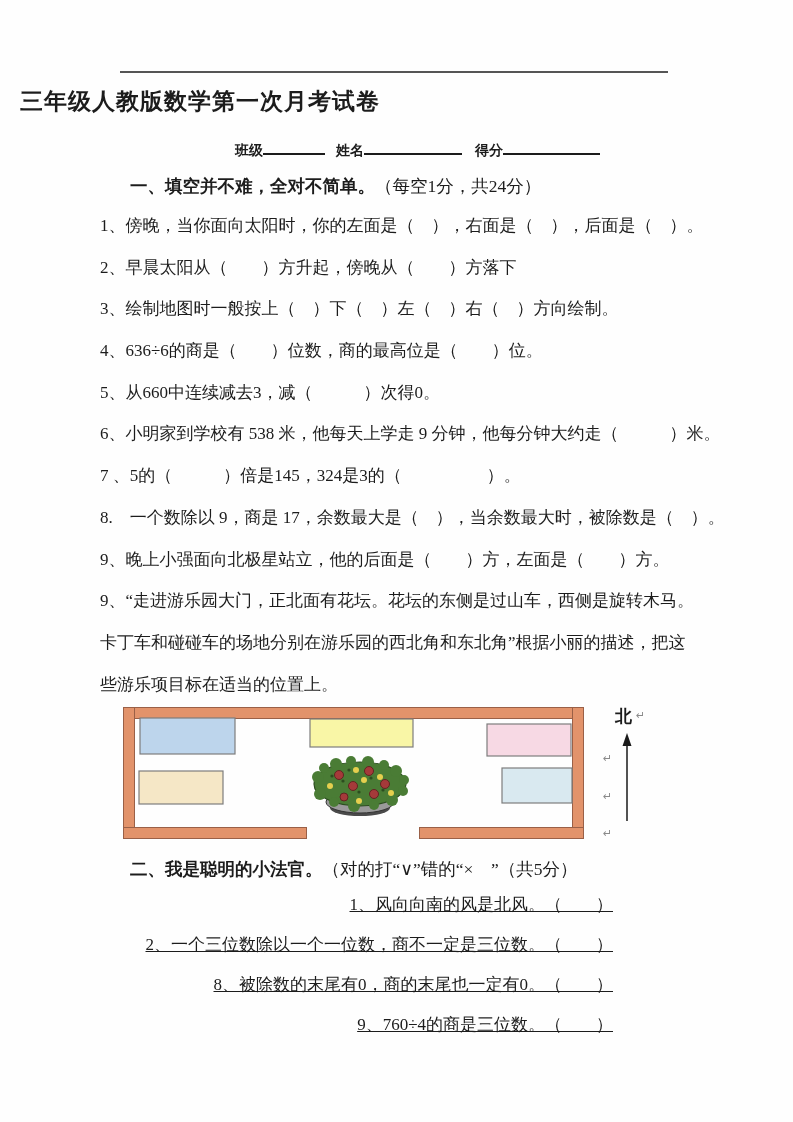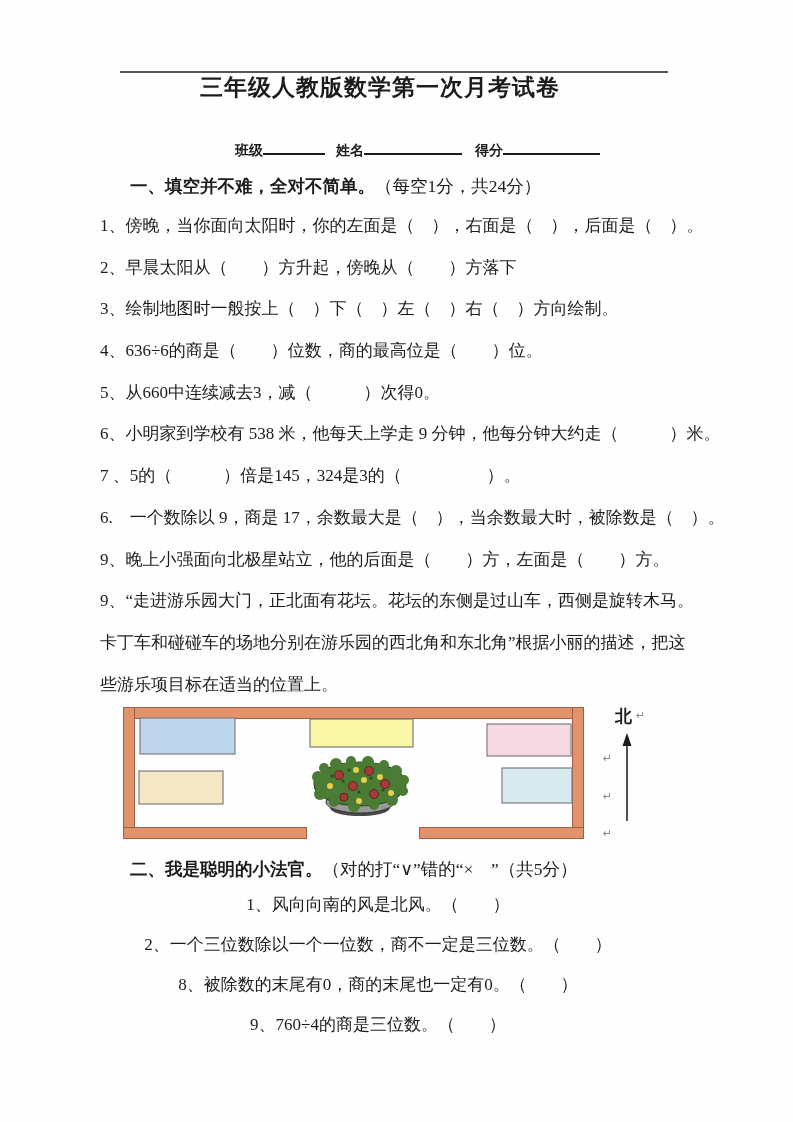--- a/index.html
+++ b/index.html
@@ -1,33 +1,33 @@
 <!DOCTYPE html>
 <html><head>
 <meta charset="utf-8">
 <style>
   html,body{margin:0;padding:0;background:#ffffff;}
   .page{position:relative;width:793px;height:1122px;background:#fefefe;overflow:hidden;
         font-family:"Liberation Serif","DejaVu Serif",serif;color:#1c1c1c;}
   .top-rule{position:absolute;left:120px;top:71px;width:548px;height:2px;background:#555;}
-  .title{position:absolute;top:72px;left:20px;width:720px;text-align:center;
+  .title{position:absolute;top:86px;left:20px;width:720px;text-align:left;
          font-size:23px;font-weight:bold;letter-spacing:1px;}
   .meta{position:absolute;top:137px;left:235px;font-size:14px;font-weight:bold;white-space:nowrap;}
   .meta .blank{display:inline-block;height:16px;border-bottom:2px solid #1c1c1c;vertical-align:baseline;}
   .blank.b1{width:62px;margin-right:11px;}
   .blank.b2{width:98px;margin-right:13px;}
   .blank.b3{width:97px;}
   .sec-head{position:absolute;left:130px;font-size:17.5px;white-space:nowrap;}
   .sec-head .bold{font-weight:bold;}
   .s1-head{top:174px;}
   .s2-head{top:857px;}
   .s1-list{position:absolute;left:100px;top:214px;width:680px;}
   .q-line{height:41.7px;font-size:17px;white-space:nowrap;}
   .s2-list{position:absolute;left:143px;top:893px;width:470px;}
-  .s2-row{display:flex;justify-content:center;height:40px;font-size:17px;white-space:nowrap;}
+  .s2-row{display:flex;justify-content:flex-end;height:40px;font-size:17px;white-space:nowrap;text-decoration:underline;}
   .figure{position:absolute;left:123px;top:707px;}
   .figure svg{display:block;}
   .walls rect{stroke:#9a6047;stroke-width:1;}
   .marker{stroke:#7d7d7d;stroke-width:1.2;}
   .north{position:absolute;left:600px;top:704px;width:70px;height:140px;}
   .n-label{position:absolute;left:15px;top:1px;font-weight:bold;font-size:17px;}
   .pm{position:absolute;color:#8a8a8a;font-size:11px;font-family:"DejaVu Sans",sans-serif;}
   .pm0{left:36px;top:5px;}
   .pm1{left:3px;top:48px;}
   .pm2{left:3px;top:86px;}
@@ -52,21 +52,21 @@
   </div>
 
   <div class="s1-list">
     <div class="q-line">1、傍晚，当你面向太阳时，你的左面是（　），右面是（　），后面是（　）。</div>
     <div class="q-line">2、早晨太阳从（　　）方升起，傍晚从（　　）方落下</div>
     <div class="q-line">3、绘制地图时一般按上（　）下（　）左（　）右（　）方向绘制。</div>
     <div class="q-line">4、636÷6的商是（　　）位数，商的最高位是（　　）位。</div>
     <div class="q-line">5、从660中连续减去3，减（　　　）次得0。</div>
     <div class="q-line">6、小明家到学校有 538 米，他每天上学走 9 分钟，他每分钟大约走（　　　）米。</div>
     <div class="q-line">7 、5的（　　　）倍是145，324是3的（　　　　　）。</div>
-    <div class="q-line">6.　一个数除以 9，商是 17，余数最大是（　），当余数最大时，被除数是（　）。</div>
+    <div class="q-line">8.　一个数除以 9，商是 17，余数最大是（　），当余数最大时，被除数是（　）。</div>
     <div class="q-line">9、晚上小强面向北极星站立，他的后面是（　　）方，左面是（　　）方。</div>
     <div class="q-line">9、“走进游乐园大门，正北面有花坛。花坛的东侧是过山车，西侧是旋转木马。</div>
     <div class="q-line">卡丁车和碰碰车的场地分别在游乐园的西北角和东北角”根据小丽的描述，把这</div>
     <div class="q-line">些游乐项目标在适当的位置上。</div>
   </div>
 
   <div class="figure">
     <svg width="461" height="132" viewBox="0 0 461 132">
       <g class="walls" fill="#e2936b">
         <rect x="0.5" y="0.5" width="460" height="11"></rect>

